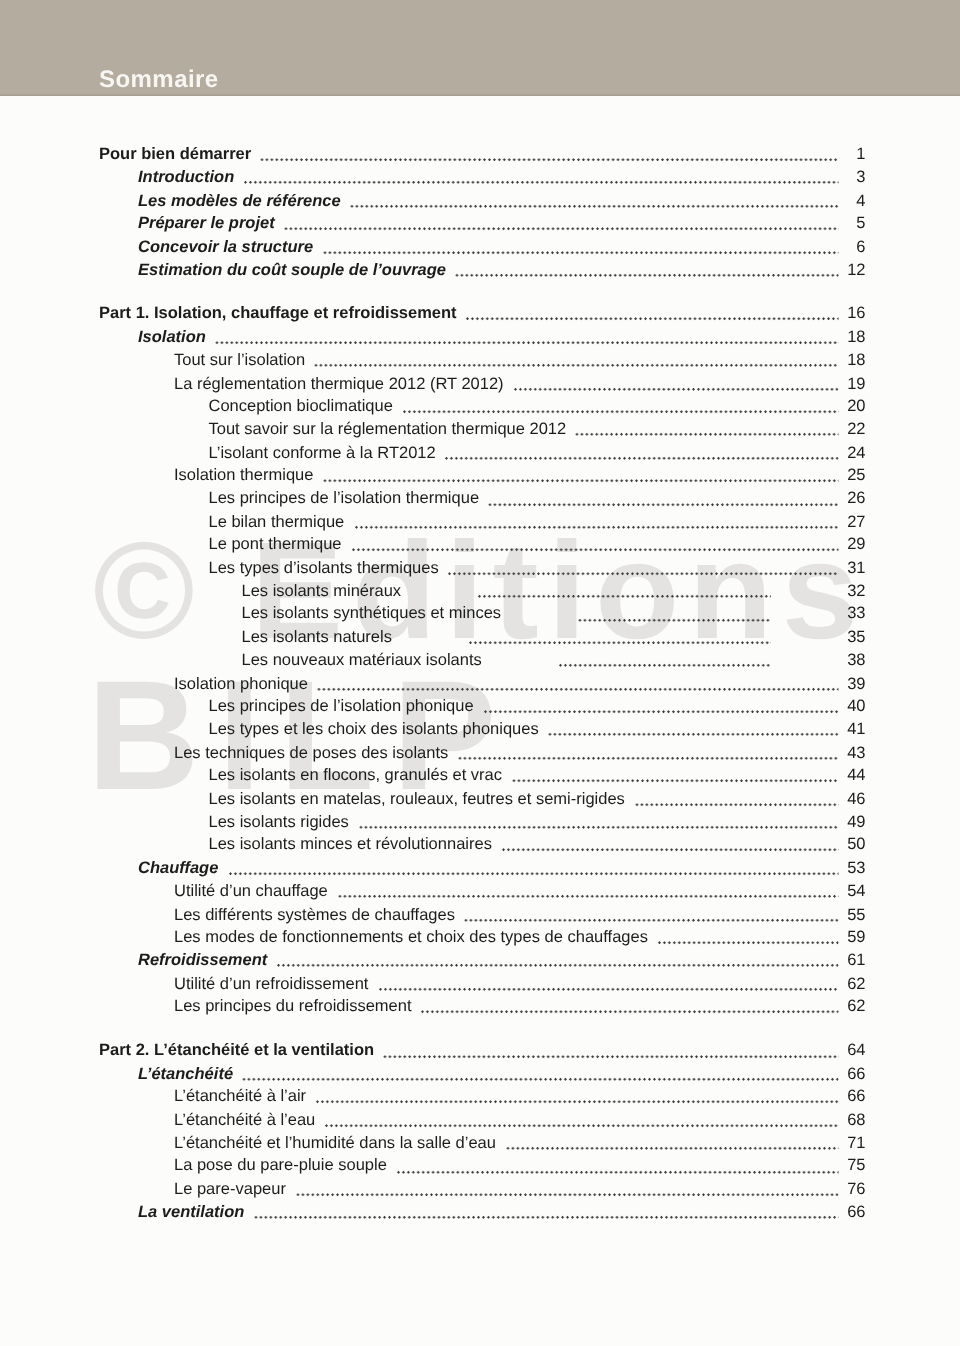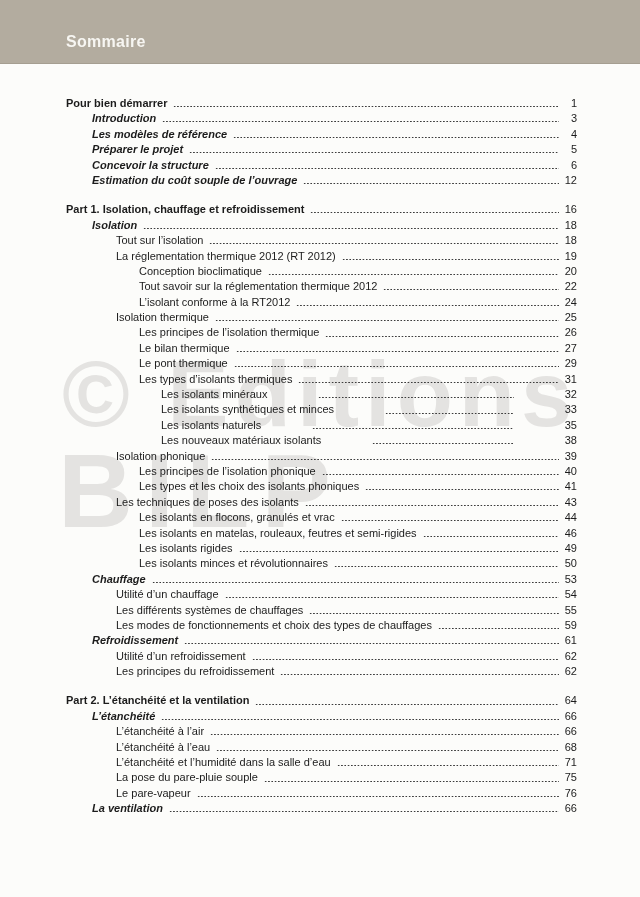--- a/index.html
+++ b/index.html
@@ -18,21 +18,21 @@
   
   .topbar {
     position: relative;
     z-index: 2;
     height: 64px;
     background: #b3ac9f;
     border-bottom: 1px solid #a59e91;
     display: flex;
     align-items: flex-end;
     box-sizing: border-box;
-    padding: 0 0 12px 66px;
+    padding: 0 0 0 66px;
   }
   .topbar .title {
     color: #f7f6f2;
     font-size: 16px;
     font-weight: 700;
     letter-spacing: 0.3px;
   }
   
   .watermark {
     position: absolute;

